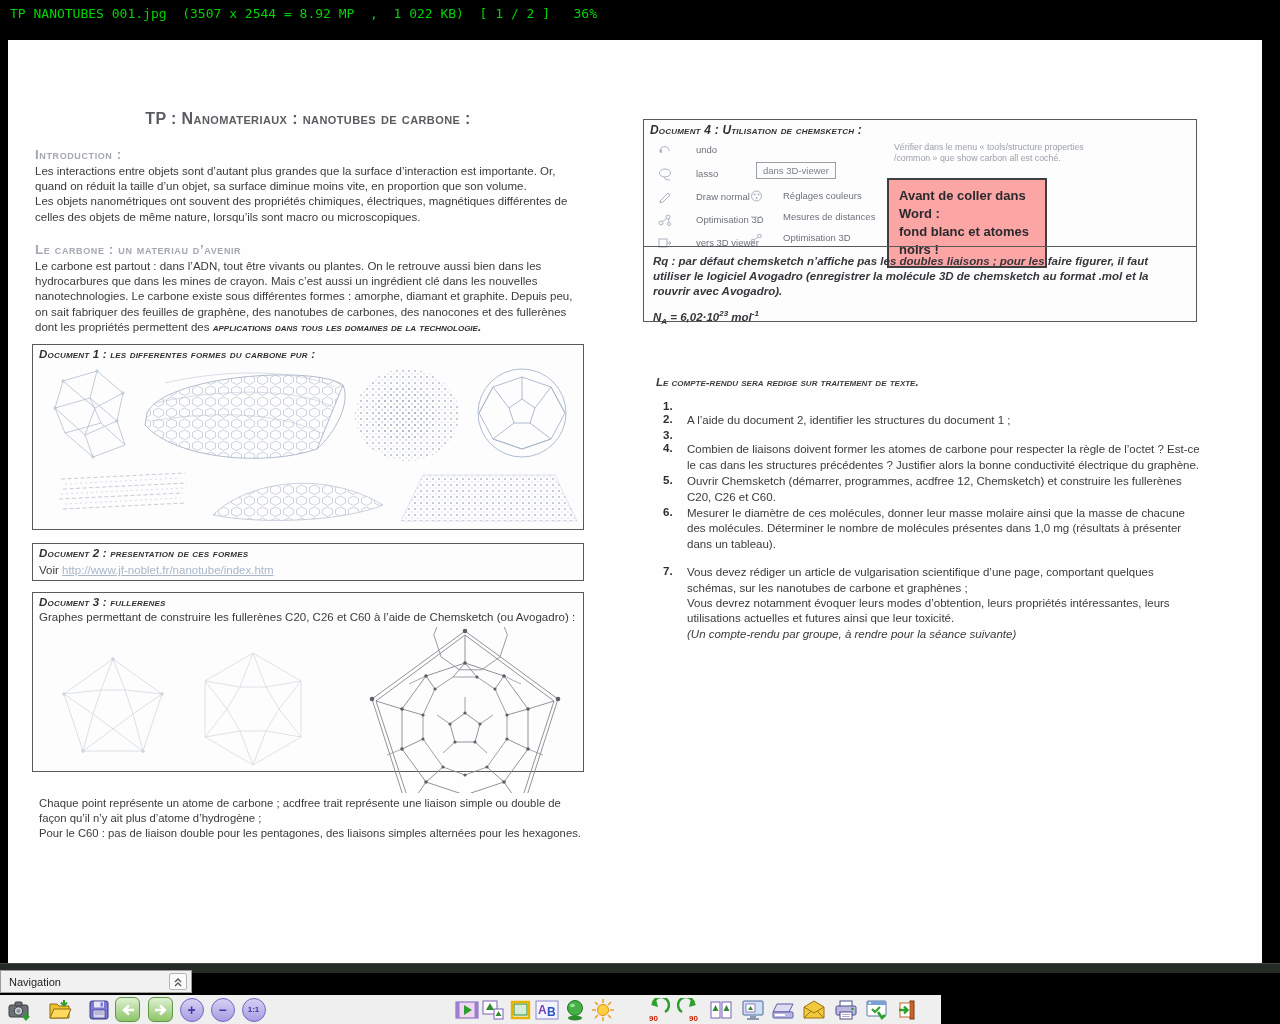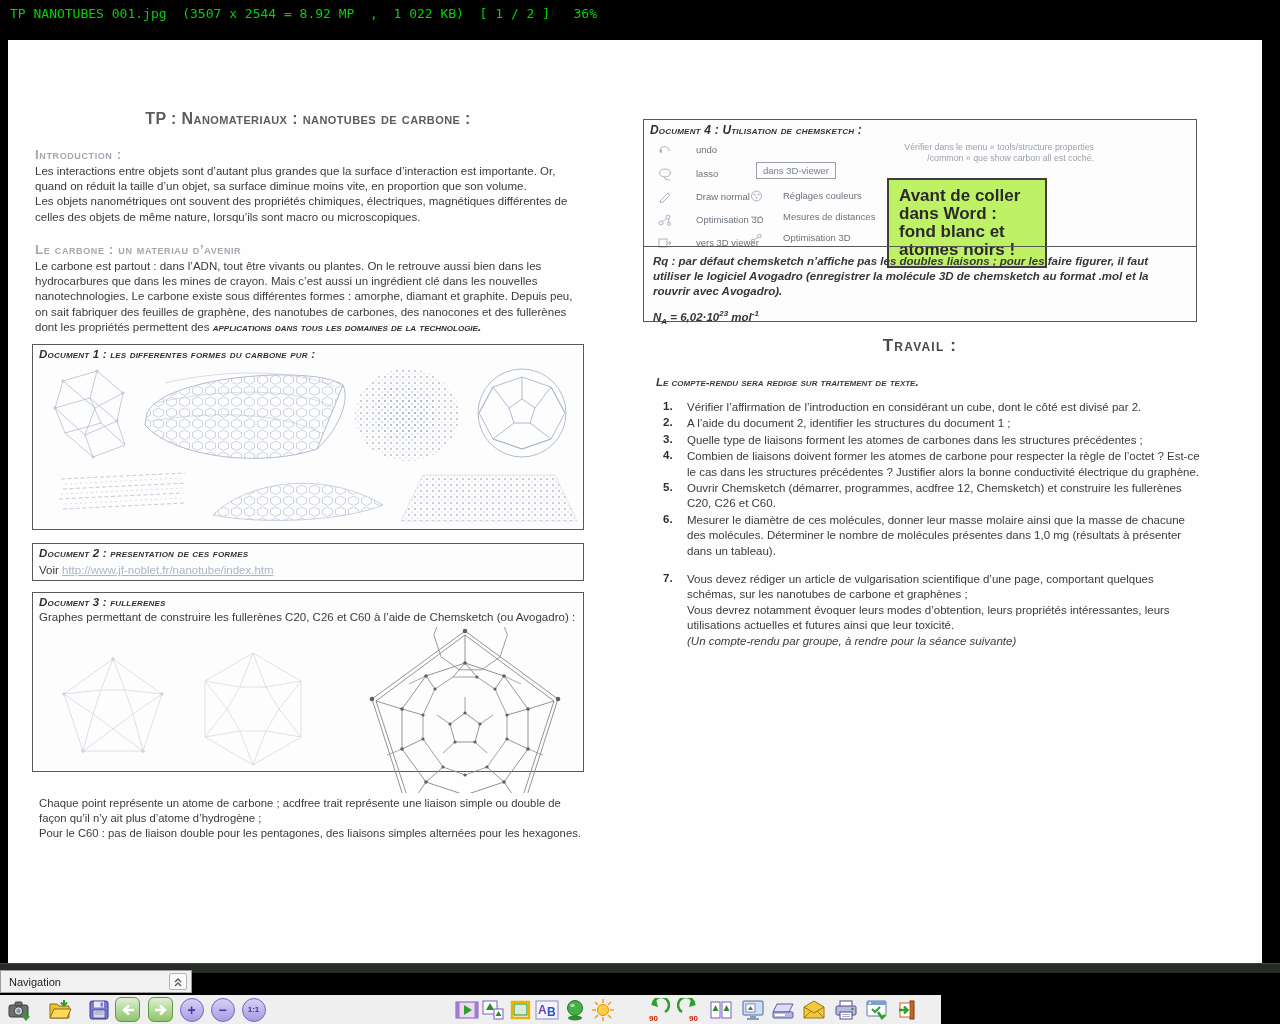--- a/index.html
+++ b/index.html
@@ -38,24 +38,24 @@
   .link { color:#a9b7c9; text-decoration:underline; }
   .smalltext { font-size:11.5px; line-height:15px; color:#3b3b3d; }
   .cap { font-size:11.3px; line-height:14.5px; color:#3b3b3d; }
   
   .tool-row { position:absolute; font-size:9.5px; color:#6d737c; }
   .tool-ico { display:inline-block; vertical-align:middle; margin-right:6px; }
   .viewer-lbl {
     position:absolute; border:1px solid #9aa0a8; color:#7c828b; font-size:9.5px;
     padding:2px 6px; background:#fcfcfc;
   }
-  .note-right { position:absolute; font-size:8.8px; line-height:11px; color:#9aa0aa; width:200px;text-align:right; }
+  .note-right { position:absolute; font-size:8.8px; line-height:11px; color:#9aa0aa; width:200px; }
   .wordbox {
     position:absolute; border:2px solid #3f3f43; padding:7px 10px;
-    font-size:17px; font-weight:bold; color:#2a2a2e; line-height:18px; background:#bef264;
+    font-size:13px; font-weight:bold; color:#2a2a2e; line-height:18px; background:#fca5a5;
   }
   .rqzone { position:absolute; left:0; right:0; top:126px; bottom:0; border-top:1px solid #595959; padding:7px 9px; }
   .rqtext { font-size:11.5px; line-height:15px; font-style:italic; font-weight:bold; color:#36363b; }
   .naline { font-size:11.5px; font-style:italic; font-weight:bold; color:#36363b; margin-top:10px; }
   .naline sub, .naline sup { font-size:8px; }
   
   .travail-h {
     left:635px; top:296px; width:554px; text-align:center; font-size:17px; font-weight:bold;
     color:#46494e; letter-spacing:1.2px;
   }
@@ -288,35 +288,32 @@
       <div>Avant de coller dans Word :</div>
       <div>fond blanc et atomes noirs !</div>
     </div>
 
     <div class="rqzone">
       <div class="rqtext">Rq : par défaut chemsketch n’affiche pas les doubles liaisons ; pour les faire figurer, il faut utiliser le logiciel Avogadro (enregistrer la molécule 3D de chemsketch au format .mol et la rouvrir avec Avogadro).</div>
       <div class="naline"><span>N</span><sub>A</sub><span> = 6,02·10</span><sup>23</sup><span> mol</span><sup>-1</sup></div>
     </div>
   </div>
 
-  <div class="abs travail-h sc">Travail :</div>
   <div class="abs travail-note sc">Le compte-rendu sera redige sur traitement de texte.</div>
 
   <div class="abs tlist">
     <div class="titem">
         <span class="tnum">1.</span>
-        <span class="ttext">Vérifier l’affirmation de l’introduction en considérant un cube, dont le côté est divisé par 2.</span>
       </div>
     <div class="titem">
         <span class="tnum">2.</span>
         <span class="ttext">A l’aide du document 2, identifier les structures du document 1 ;</span>
       </div>
     <div class="titem">
         <span class="tnum">3.</span>
-        <span class="ttext">Quelle type de liaisons forment les atomes de carbones dans les structures précédentes ;</span>
       </div>
     <div class="titem">
         <span class="tnum">4.</span>
         <span class="ttext">Combien de liaisons doivent former les atomes de carbone pour respecter la règle de l’octet ? Est-ce le cas dans les structures précédentes ? Justifier alors la bonne conductivité électrique du graphène.</span>
       </div>
     <div class="titem">
         <span class="tnum">5.</span>
         <span class="ttext">Ouvrir Chemsketch (démarrer, programmes, acdfree 12, Chemsketch) et construire les fullerènes C20, C26 et C60.</span>
       </div>
     <div class="titem">

